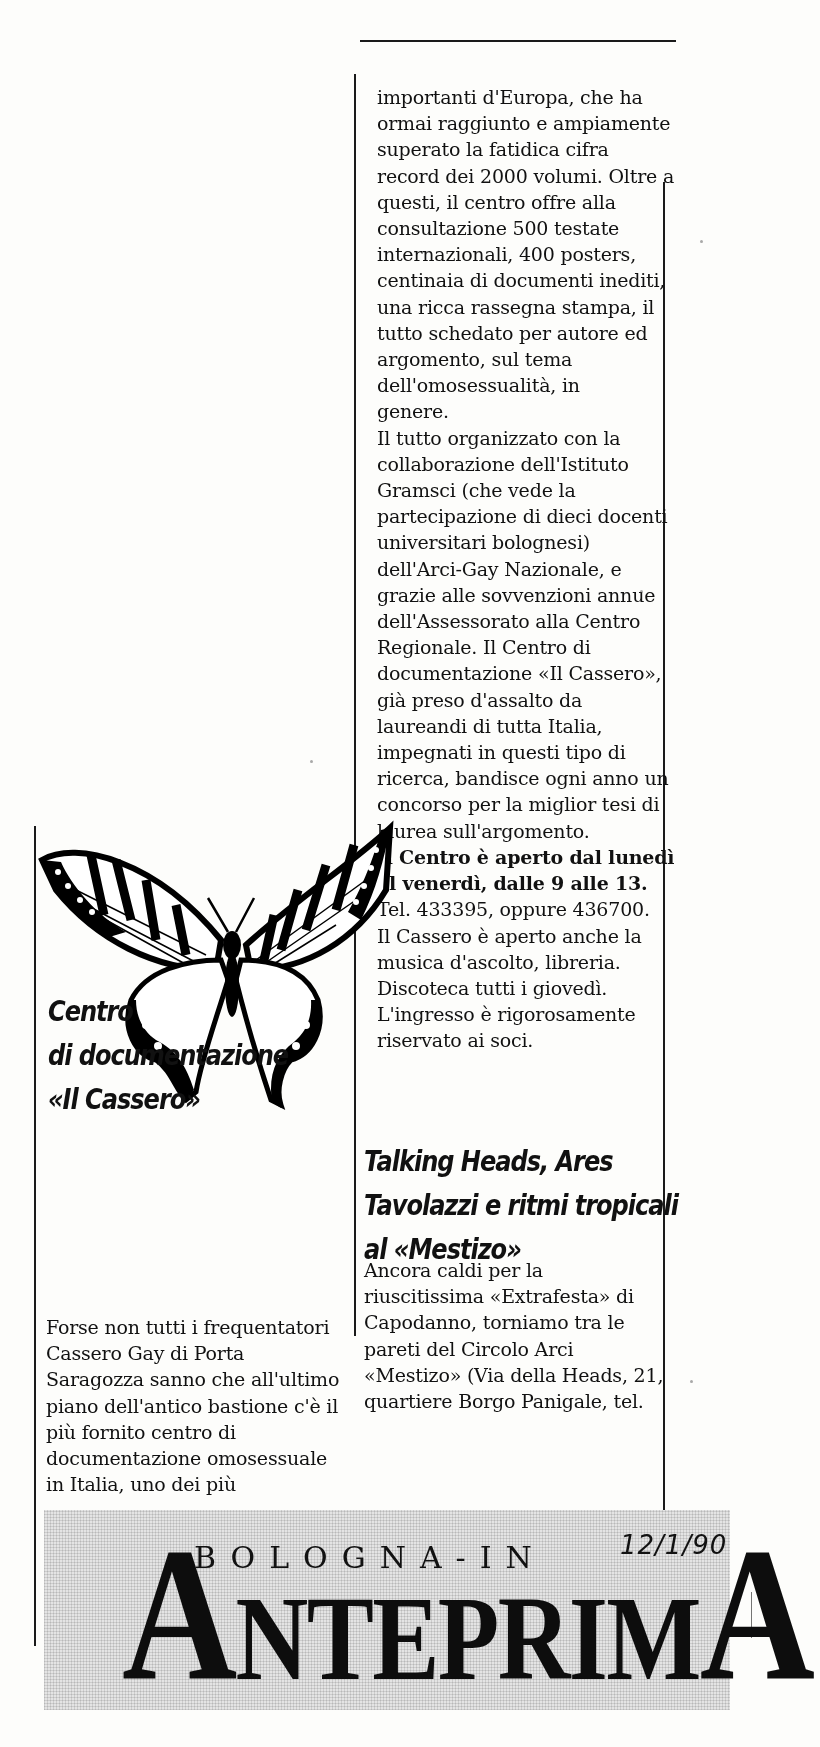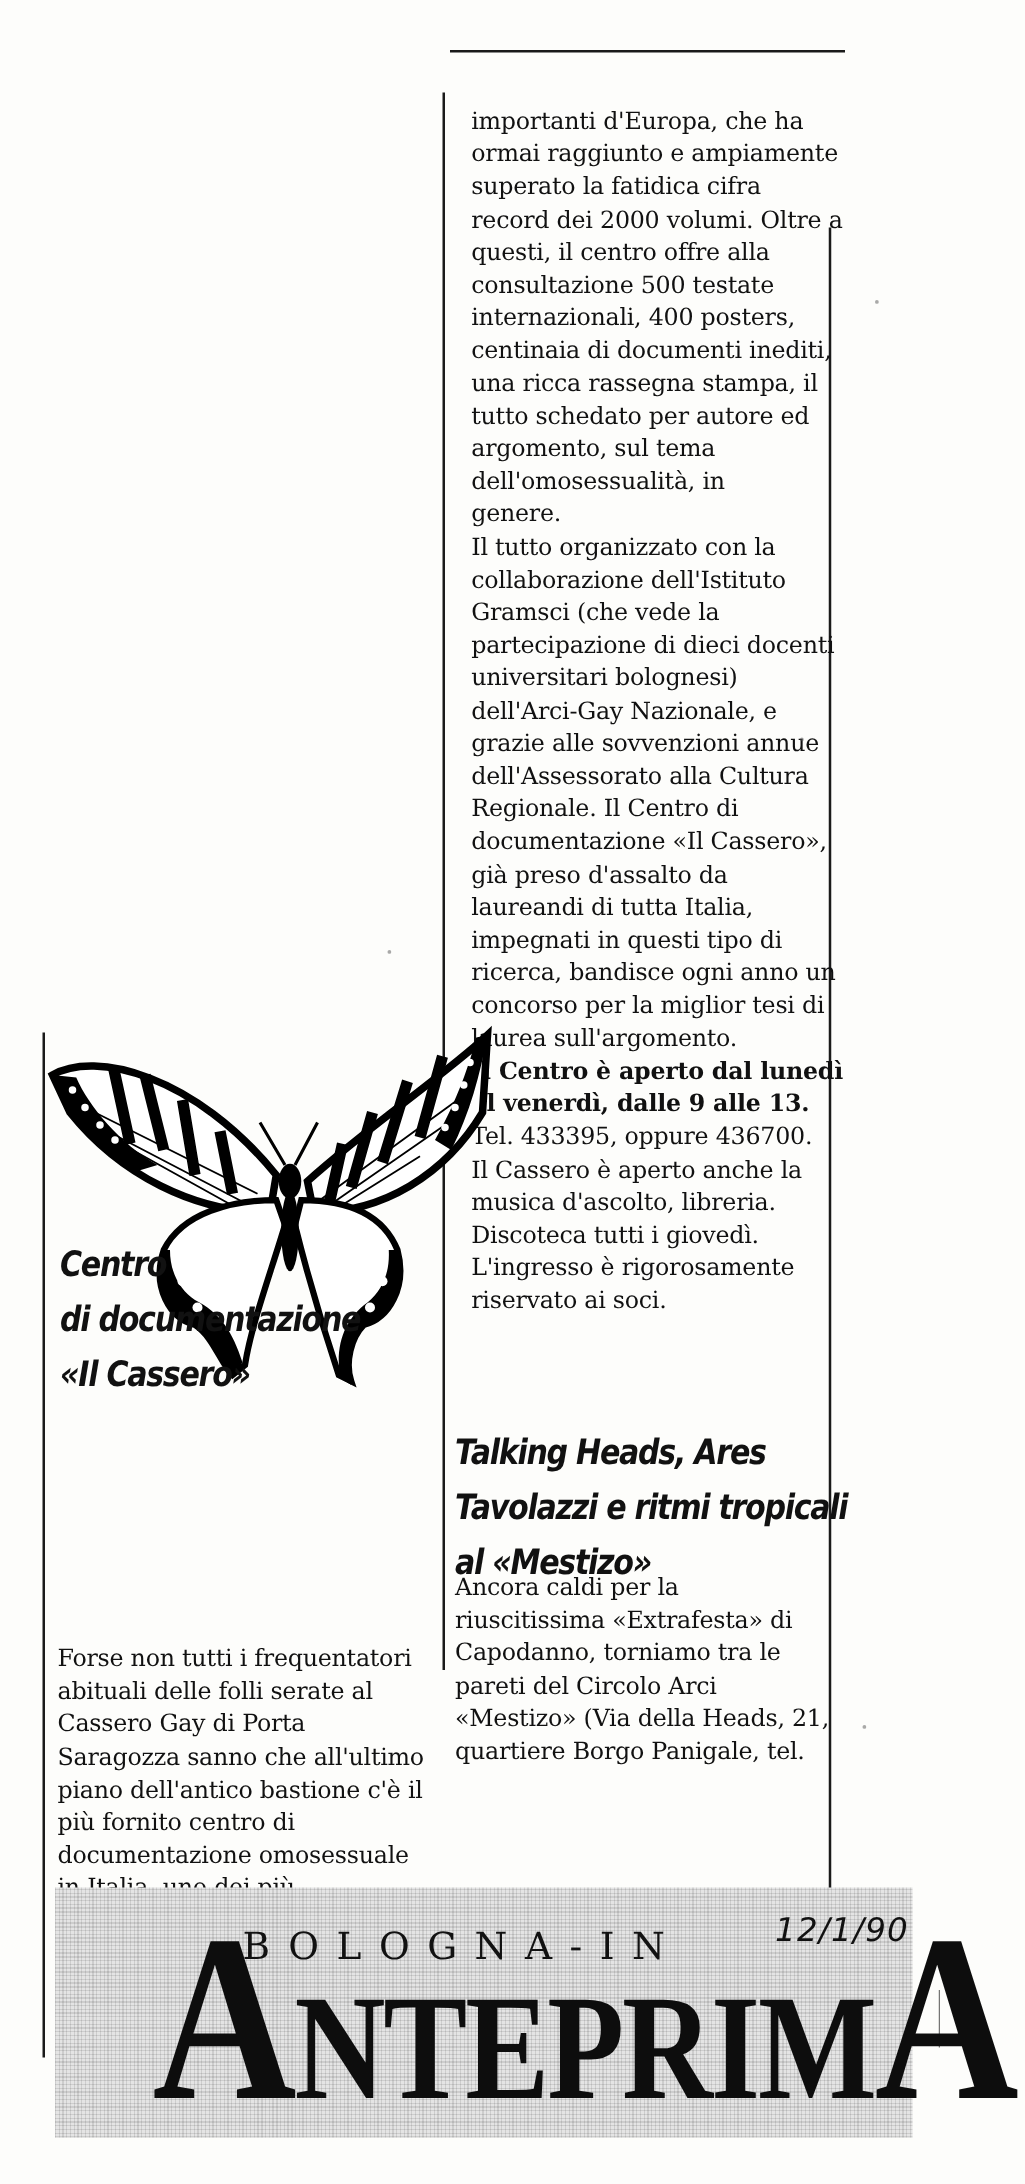--- a/index.html
+++ b/index.html
@@ -81,21 +81,21 @@
   <span class="line">argomento, sul tema</span>
   <span class="line">dell'omosessualità, in</span>
   <span class="line">genere.</span>
   <span class="line">Il tutto organizzato con la</span>
   <span class="line">collaborazione dell'Istituto</span>
   <span class="line">Gramsci (che vede la</span>
   <span class="line">partecipazione di dieci docenti</span>
   <span class="line">universitari bolognesi)</span>
   <span class="line">dell'Arci-Gay Nazionale, e</span>
   <span class="line">grazie alle sovvenzioni annue</span>
-  <span class="line">dell'Assessorato alla Cultura</span>
+  <span class="line">dell'Assessorato alla Centro</span>
   <span class="line">Regionale. Il Centro di</span>
   <span class="line">documentazione «Il Cassero»,</span>
   <span class="line">già preso d'assalto da</span>
   <span class="line">laureandi di tutta Italia,</span>
   <span class="line">impegnati in questi tipo di</span>
   <span class="line">ricerca, bandisce ogni anno un</span>
   <span class="line">concorso per la miglior tesi di</span>
   <span class="line">laurea sull'argomento.</span>
   <span class="line bold">Il Centro è aperto dal lunedì</span>
   <span class="line bold">al venerdì, dalle 9 alle 13.</span>
@@ -144,21 +144,20 @@
 </svg>
 
 <div class="headline" style="left:48px; top:990px;">
   <span class="line">Centro</span>
   <span class="line">di documentazione</span>
   <span class="line">«Il Cassero»</span>
 </div>
 
 <div class="col" style="left:46px; top:1286px;margin-top:28px;">
   <span class="line">Forse non tutti i frequentatori</span>
-  <span class="line">abituali delle folli serate al</span>
   <span class="line">Cassero Gay di Porta</span>
   <span class="line">Saragozza sanno che all'ultimo</span>
   <span class="line">piano dell'antico bastione c'è il</span>
   <span class="line">più fornito centro di</span>
   <span class="line">documentazione omosessuale</span>
   <span class="line">in Italia, uno dei più</span>
 </div>
 
 <div class="headline" style="left:364px; top:1140px;">
   <span class="line">Talking Heads, Ares</span>

